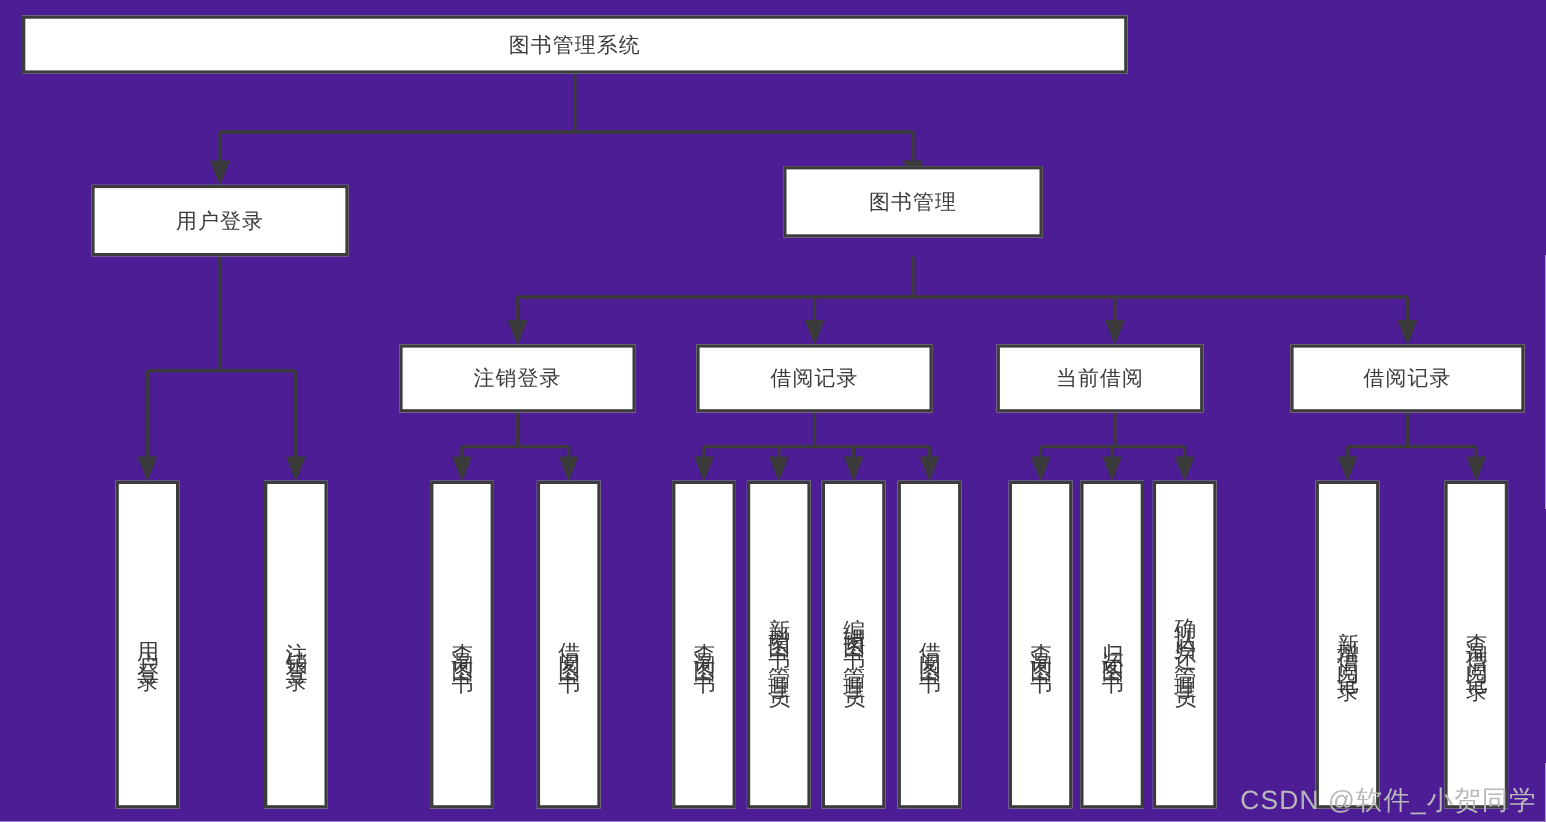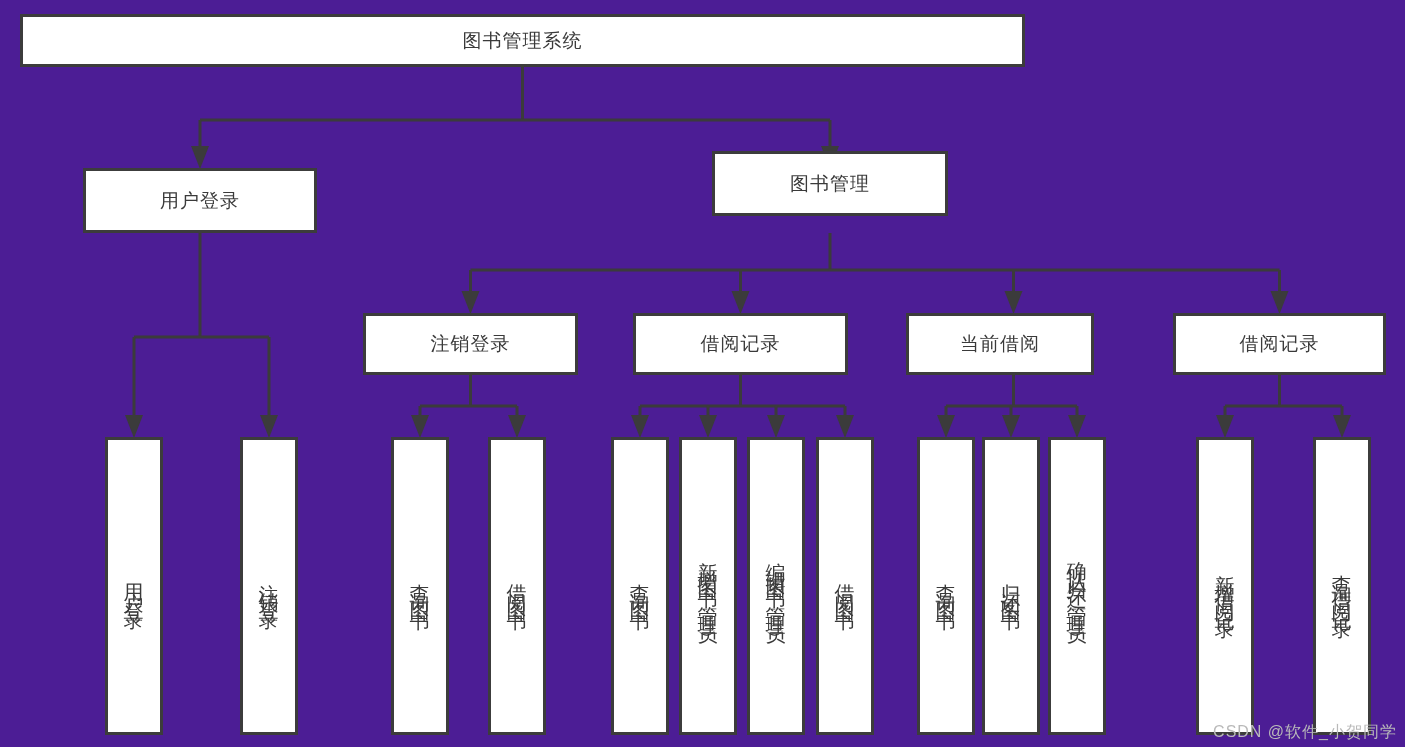--- a/index.html
+++ b/index.html
@@ -35,21 +35,21 @@
     writing-mode: vertical-lr;
     text-orientation: mixed;
     font-size: 20px;
     letter-spacing: 9px;
     line-height: 1;
   }
   .watermark {
     position: absolute;
     right: 8px;
     bottom: 4px;
-    font-size: 16px;
+    font-size: 24px;
     letter-spacing: 1px;
     color: #b9b9b9;
     white-space: nowrap;
     pointer-events: none;
   }
 </style>
 </head>
 <body>
 
 <div id="canvas">

